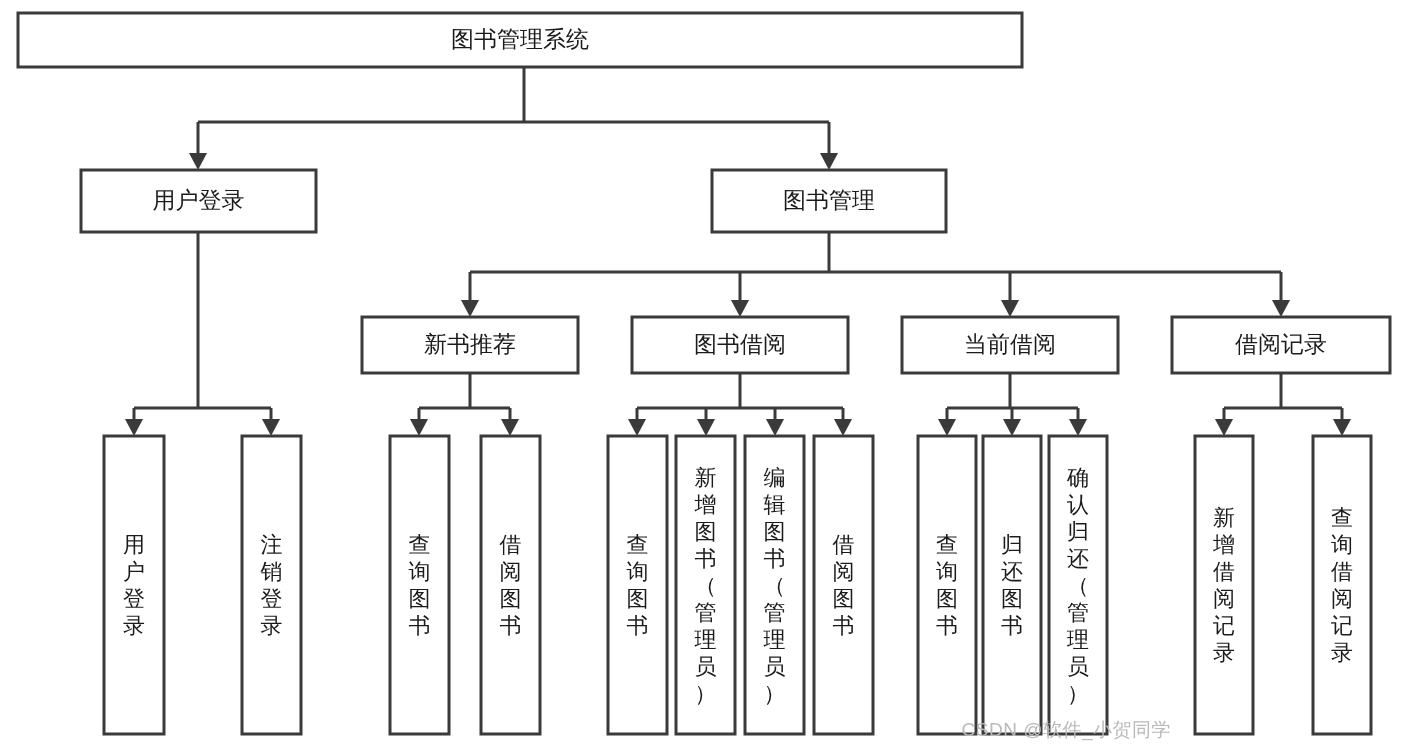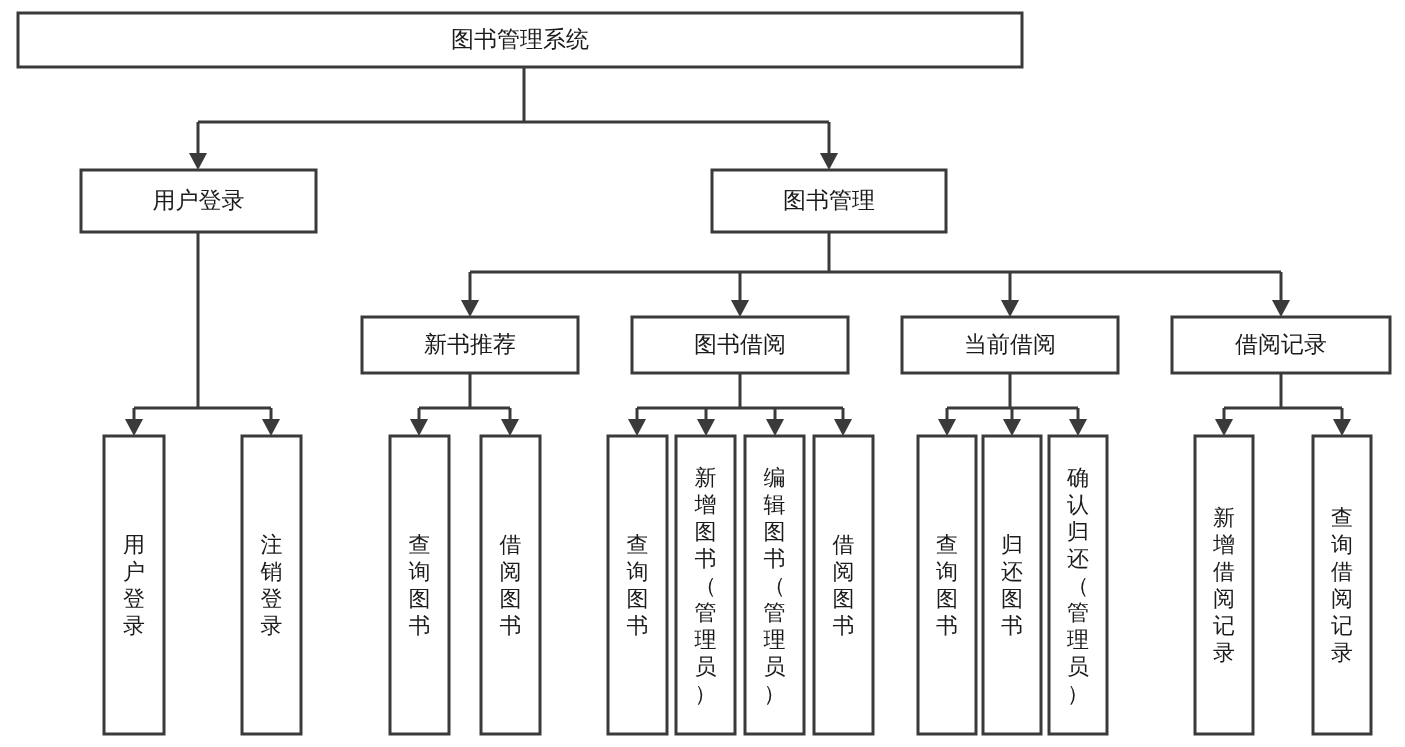--- a/index.html
+++ b/index.html
@@ -220,13 +220,14 @@
           <rect x="1313" y="436" width="58" height="298" class="node-box"></rect>
           <text x="1342" y="525" class="node-label-v">查</text>
           <text x="1342" y="552" class="node-label-v">询</text>
           <text x="1342" y="579" class="node-label-v">借</text>
           <text x="1342" y="606" class="node-label-v">阅</text>
           <text x="1342" y="633" class="node-label-v">记</text>
           <text x="1342" y="660" class="node-label-v">录</text>
         </g>
       </g>
   </svg>
+  <div class="watermark">CSDN @软件_小贺同学</div>
 </div>
 
 </body></html>

